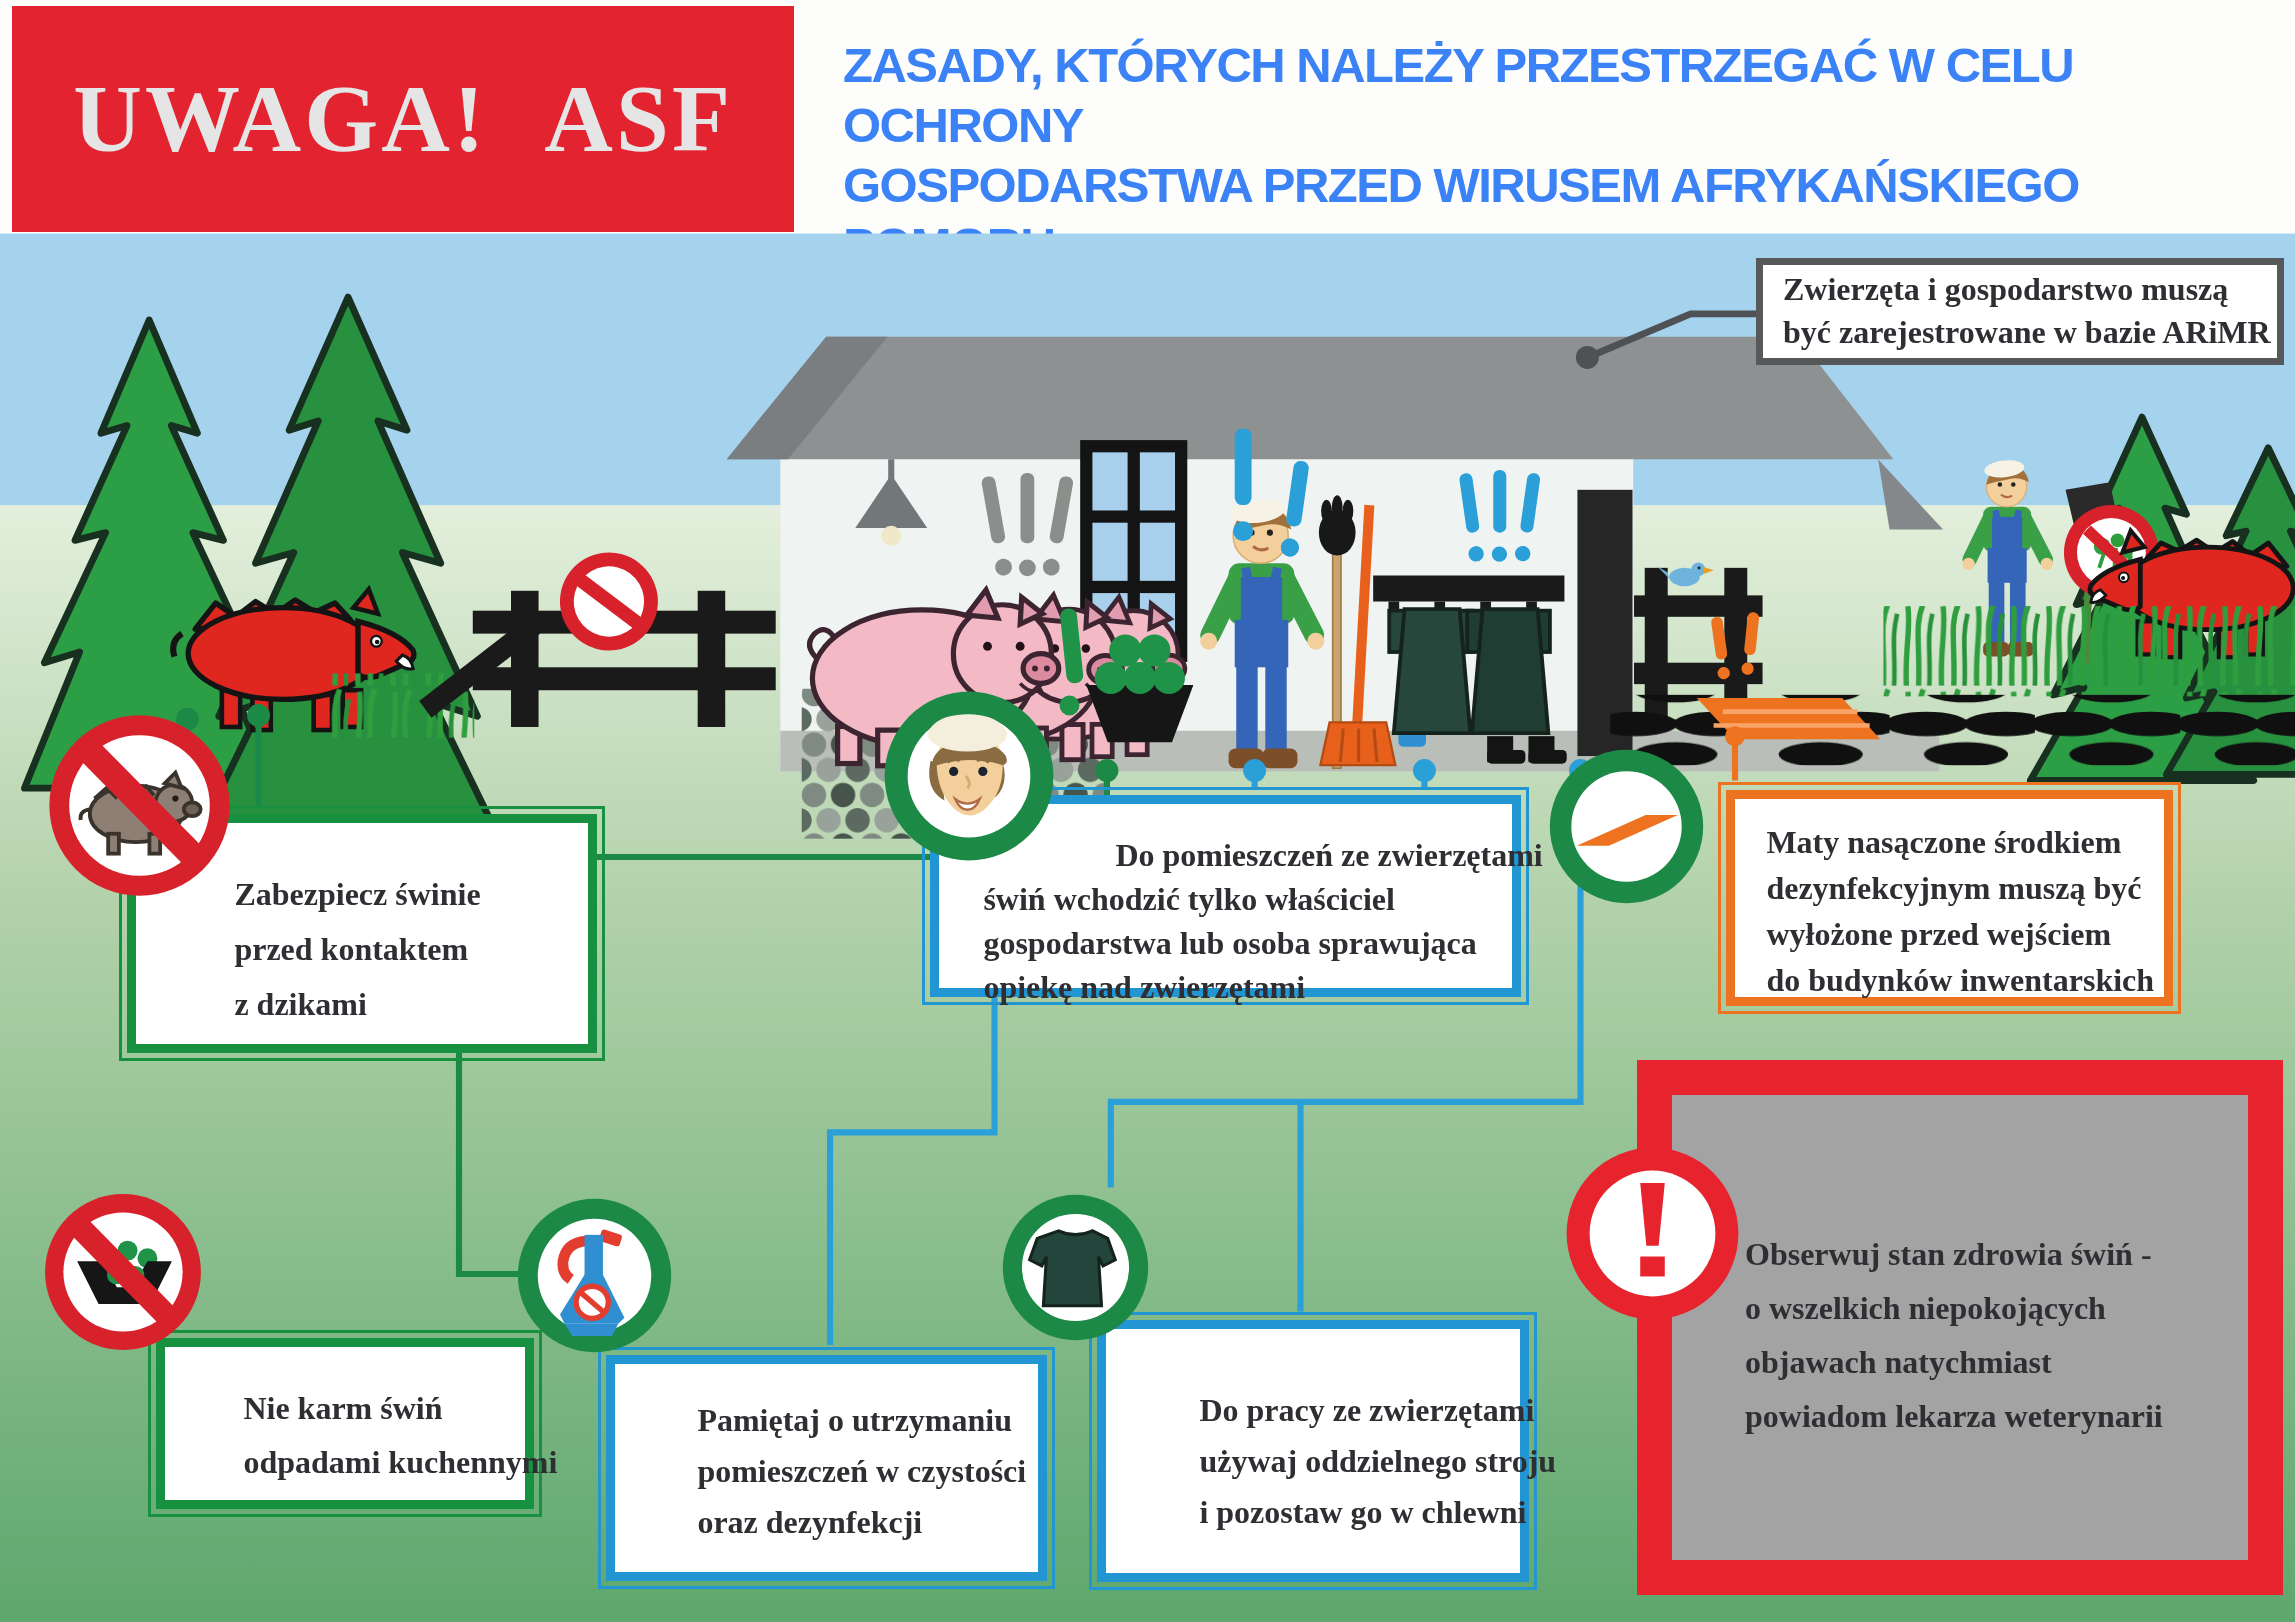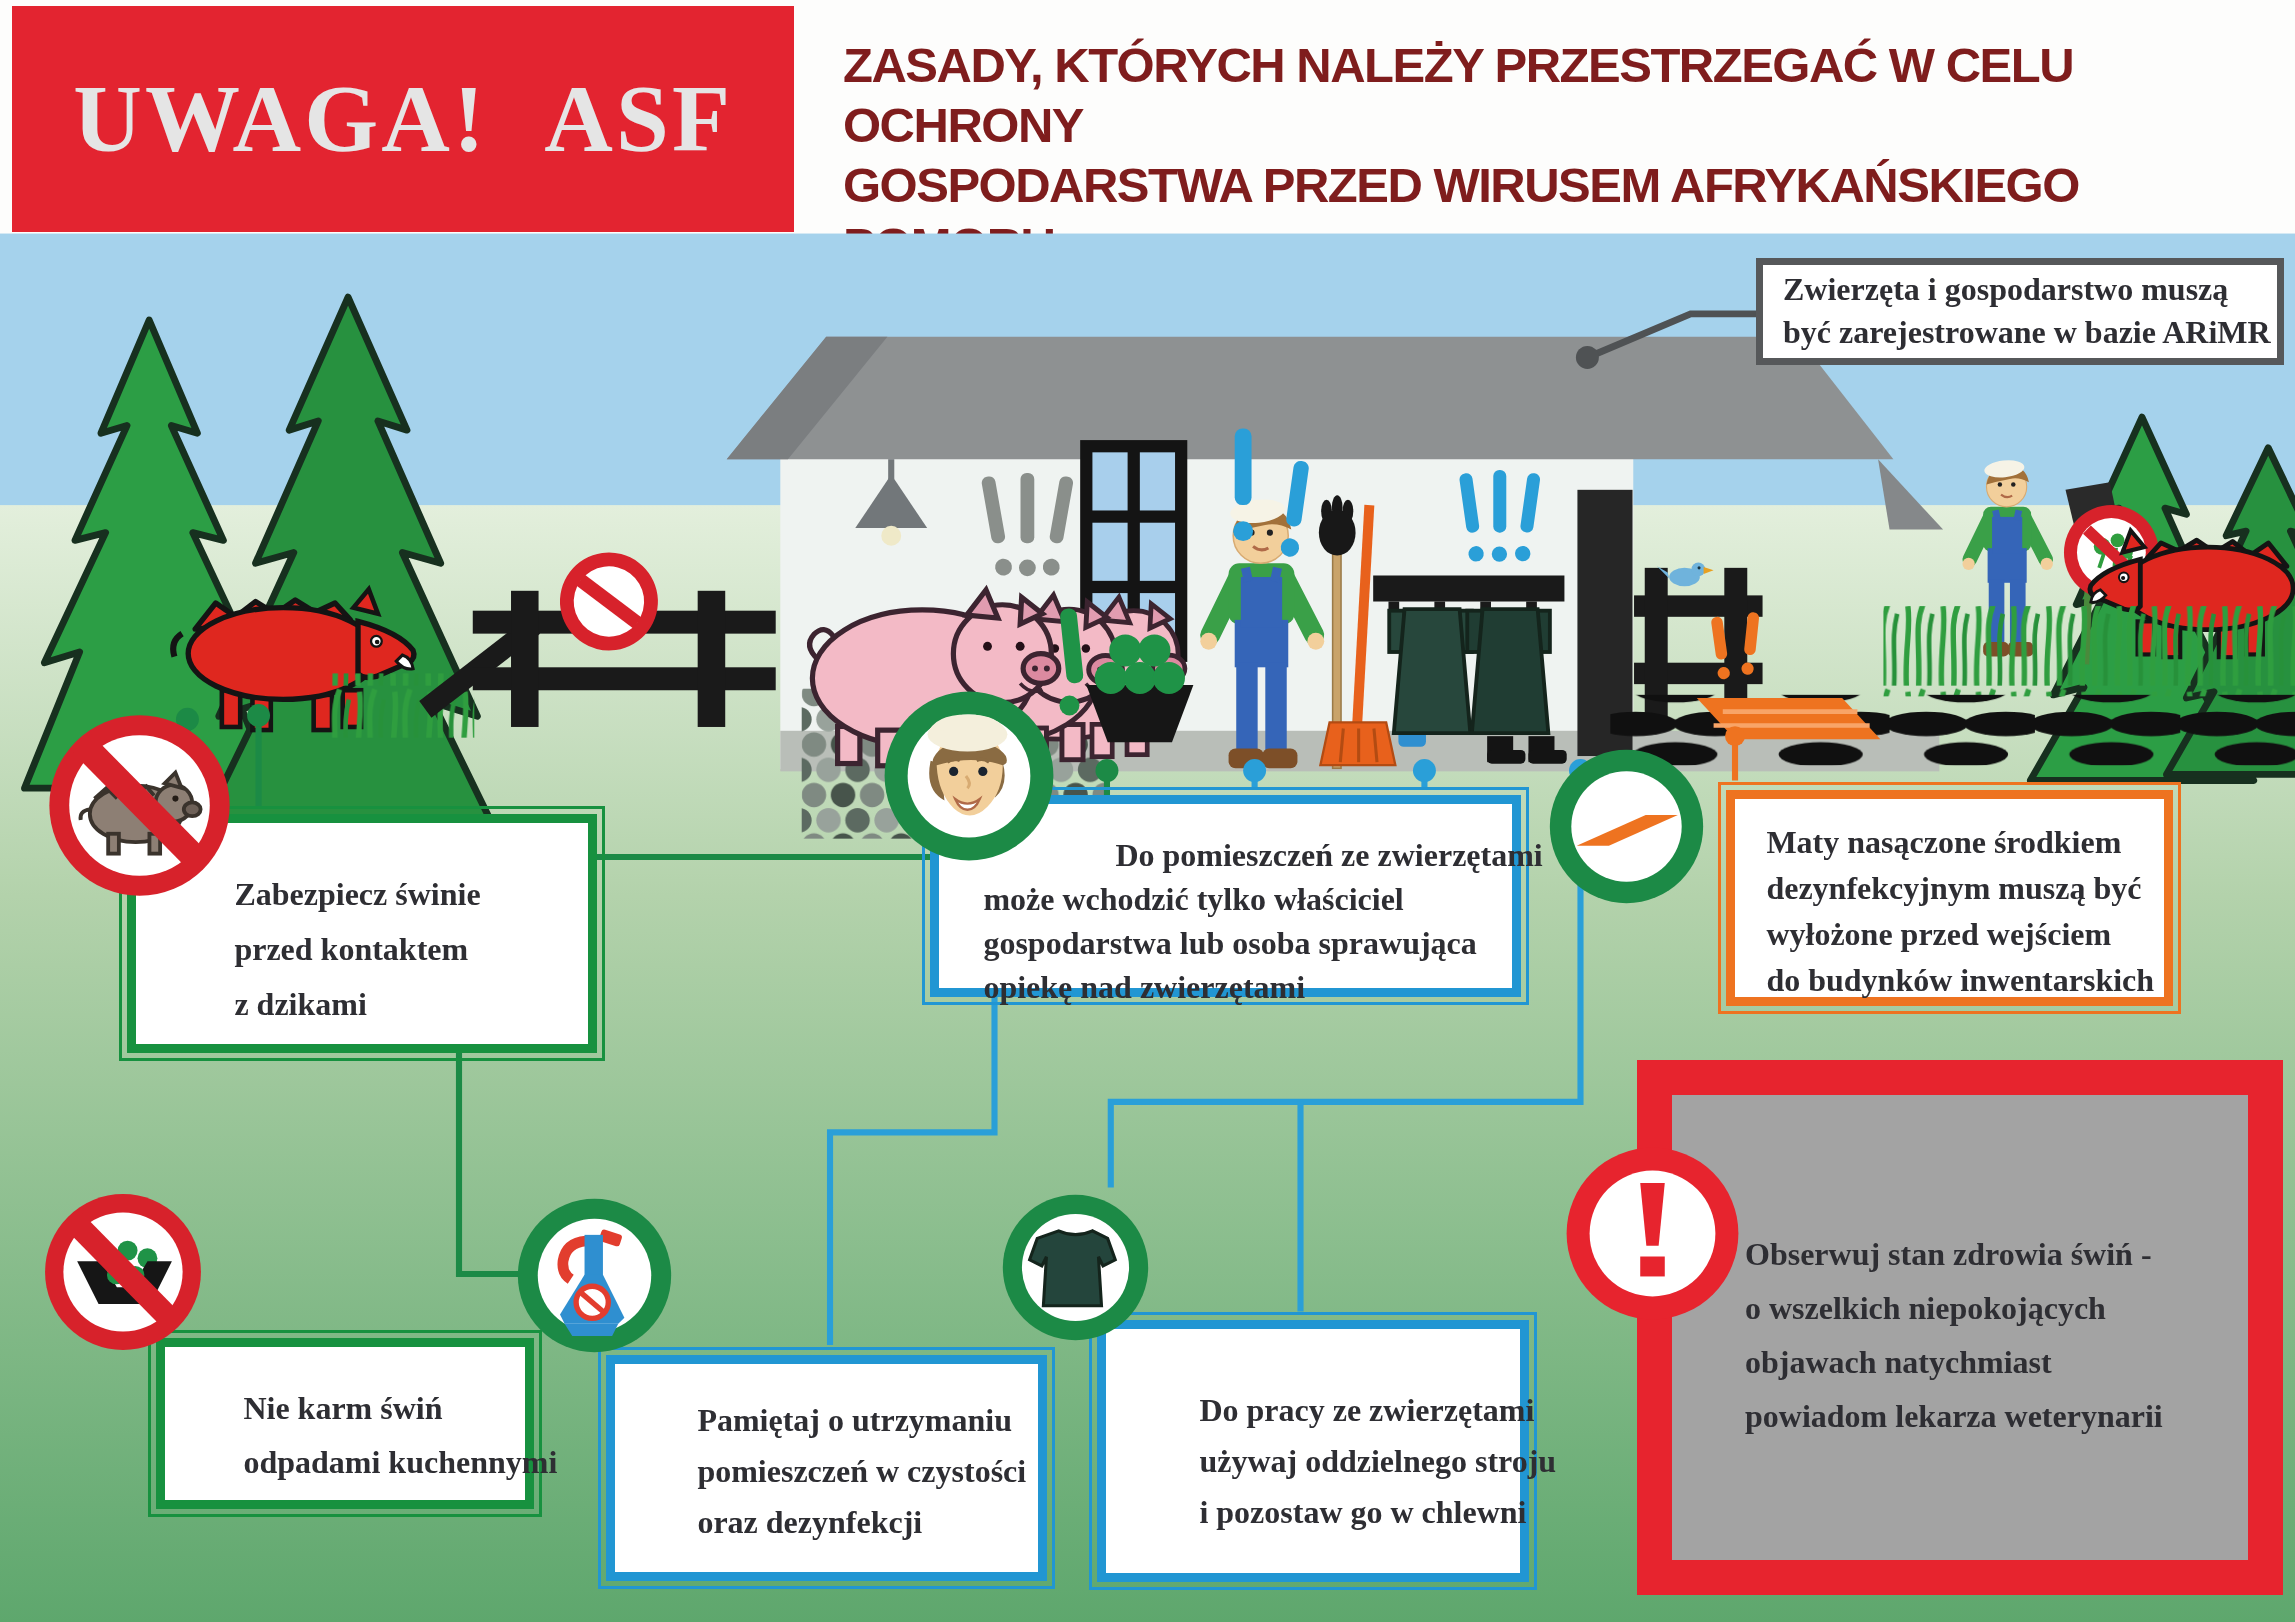--- a/index.html
+++ b/index.html
@@ -12,21 +12,21 @@
     position:absolute;left:12.2px;top:6.1px;width:782px;height:226px;
     background:#e32430;display:flex;align-items:center;justify-content:center;
   }
   #banner .t{
     color:#e5e5e5;font-family:"Liberation Serif",serif;font-weight:bold;
     font-size:95px;letter-spacing:3.1px;word-spacing:35px;white-space:nowrap;
   }
   #title{
     position:absolute;left:843px;top:35px;width:1446px;
     font-family:"Liberation Sans",sans-serif;font-weight:bold;
-    font-size:49px;line-height:60px;letter-spacing:-1.5px;color:#7f1d1d;
+    font-size:49px;line-height:60px;letter-spacing:-1.5px;color:#3b82f6;
   }
   
   #scene{position:absolute;left:0;top:0;width:2295px;height:1623px;z-index:1;}
   
   .co{position:absolute;border:3.1px solid;z-index:3;}
   .co .inner{position:absolute;inset:5.4px;border:9.2px solid;background:#ffffff;}
   .co.green, .co.green .inner{border-color:#17913f;}
   .co.blue,  .co.blue  .inner{border-color:#2196d3;}
   .co.orange,.co.orange .inner{border-color:#ee7320;}
   .txt{
@@ -386,21 +386,21 @@
         <div>przed kontaktem</div>
         <div>z dzikami</div>
       </div>
     </div>
   </div>
 
   <div class="co blue" style="left:922px;top:787px;width:601px;height:212px;">
     <div class="inner">
       <div class="txt" style="padding:29px 0 0 44px;line-height:44px;">
         <div style="text-indent:132px;">Do pomieszczeń ze zwierzętami</div>
-        <div>może wchodzić tylko właściciel</div>
+        <div>świń wchodzić tylko właściciel</div>
         <div>gospodarstwa lub osoba sprawująca</div>
         <div>opiekę nad zwierzętami</div>
       </div>
     </div>
   </div>
 
   <div class="co orange" style="left:1718px;top:782px;width:457px;height:226px;">
     <div class="inner">
       <div class="txt" style="padding:20px 0 0 31px;line-height:46px;">
         <div>Maty nasączone środkiem</div>

